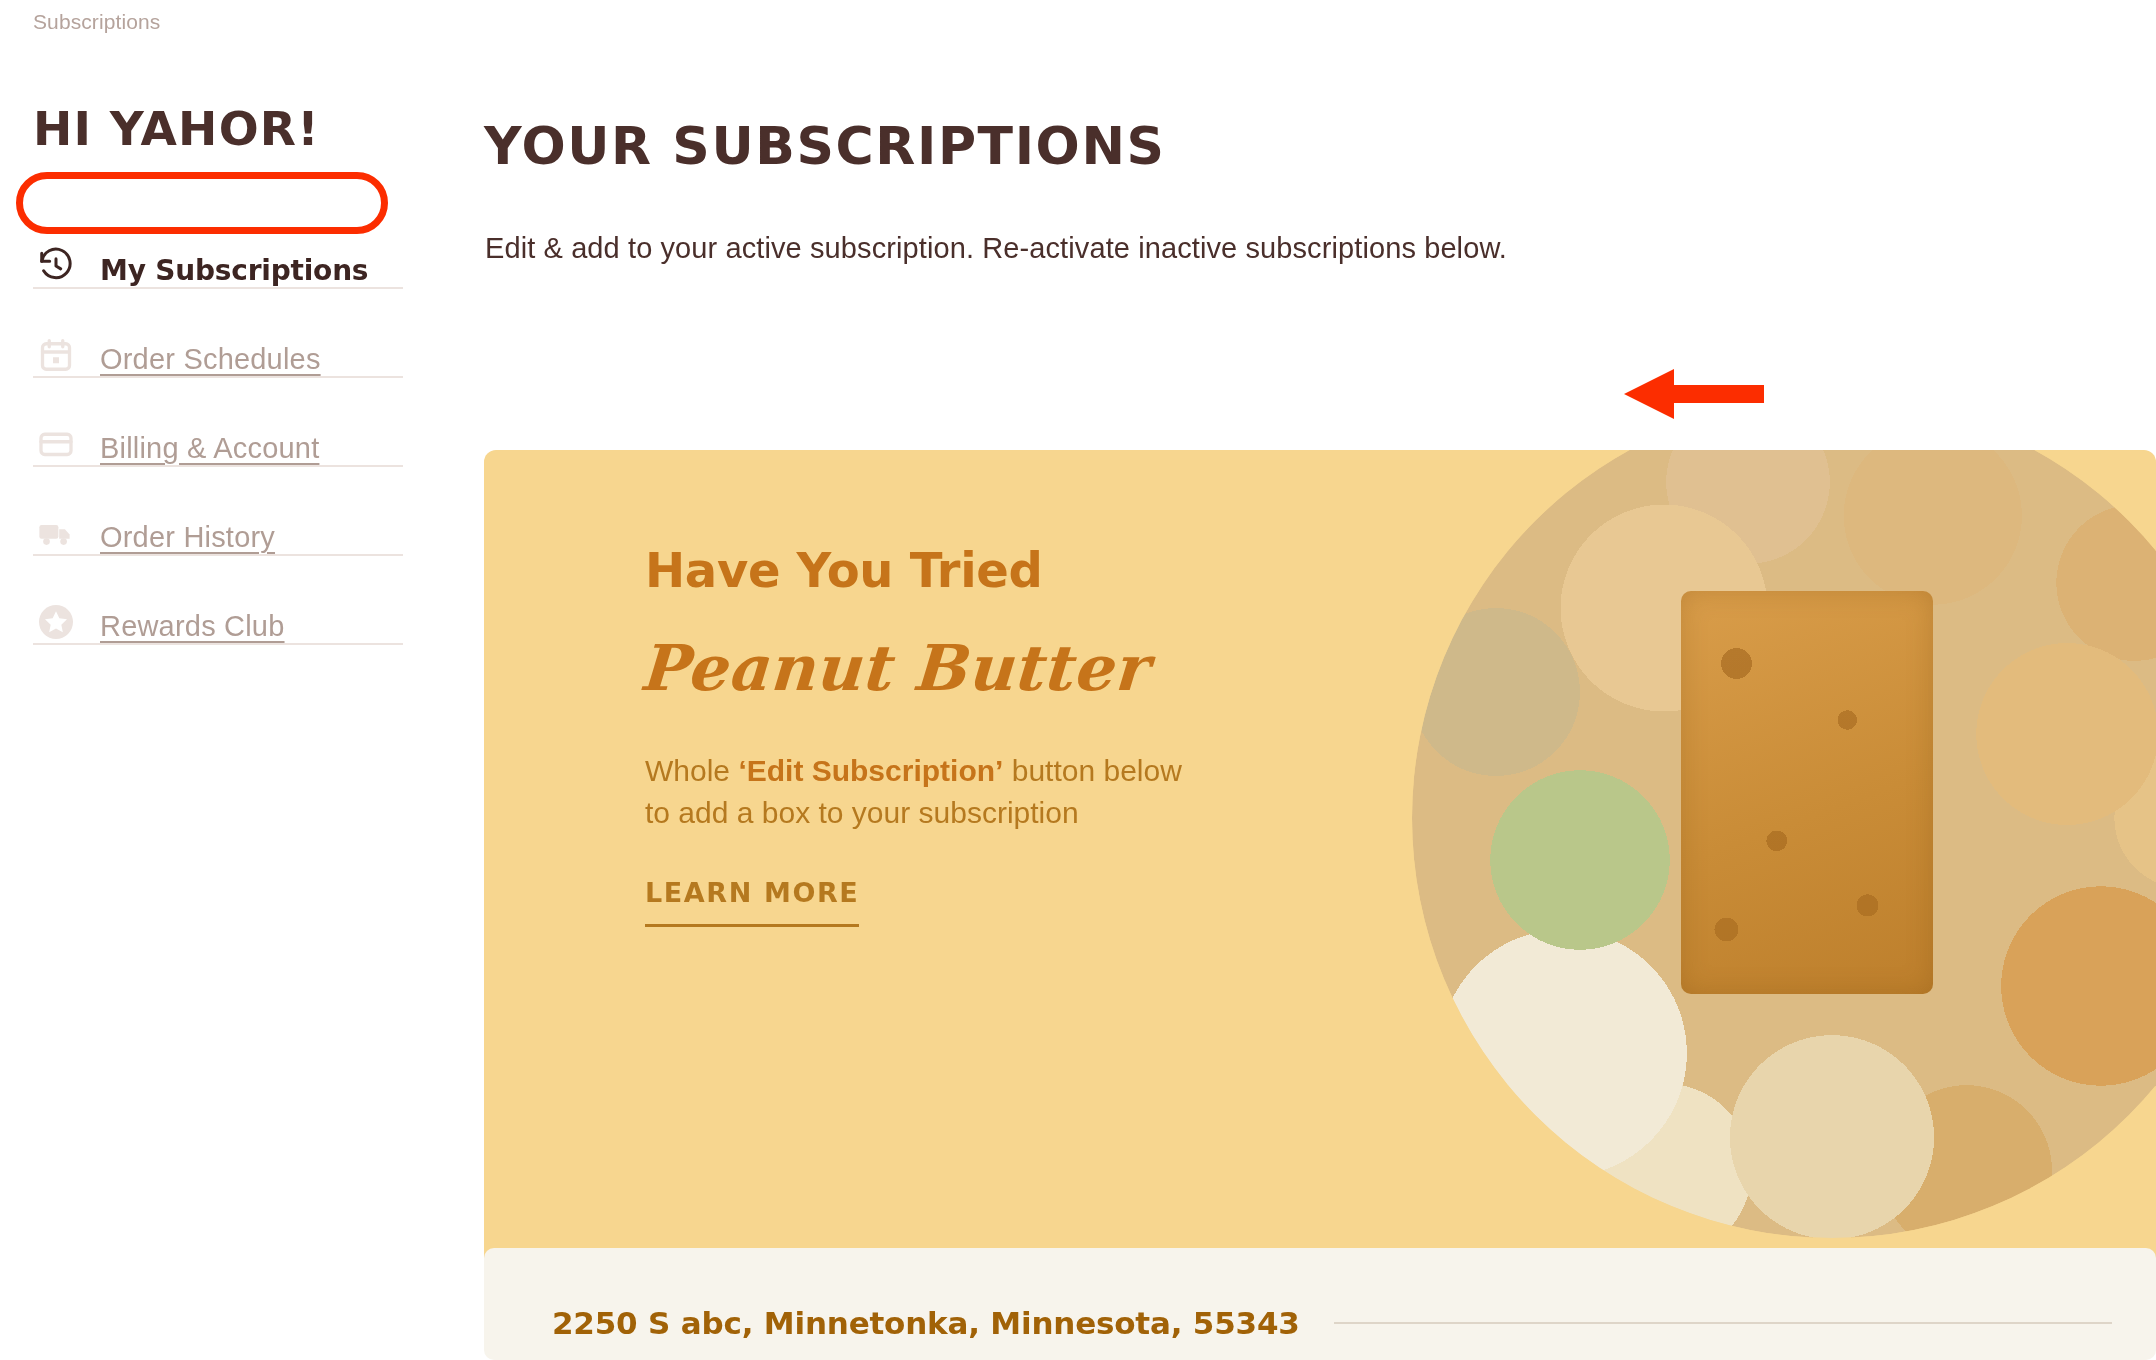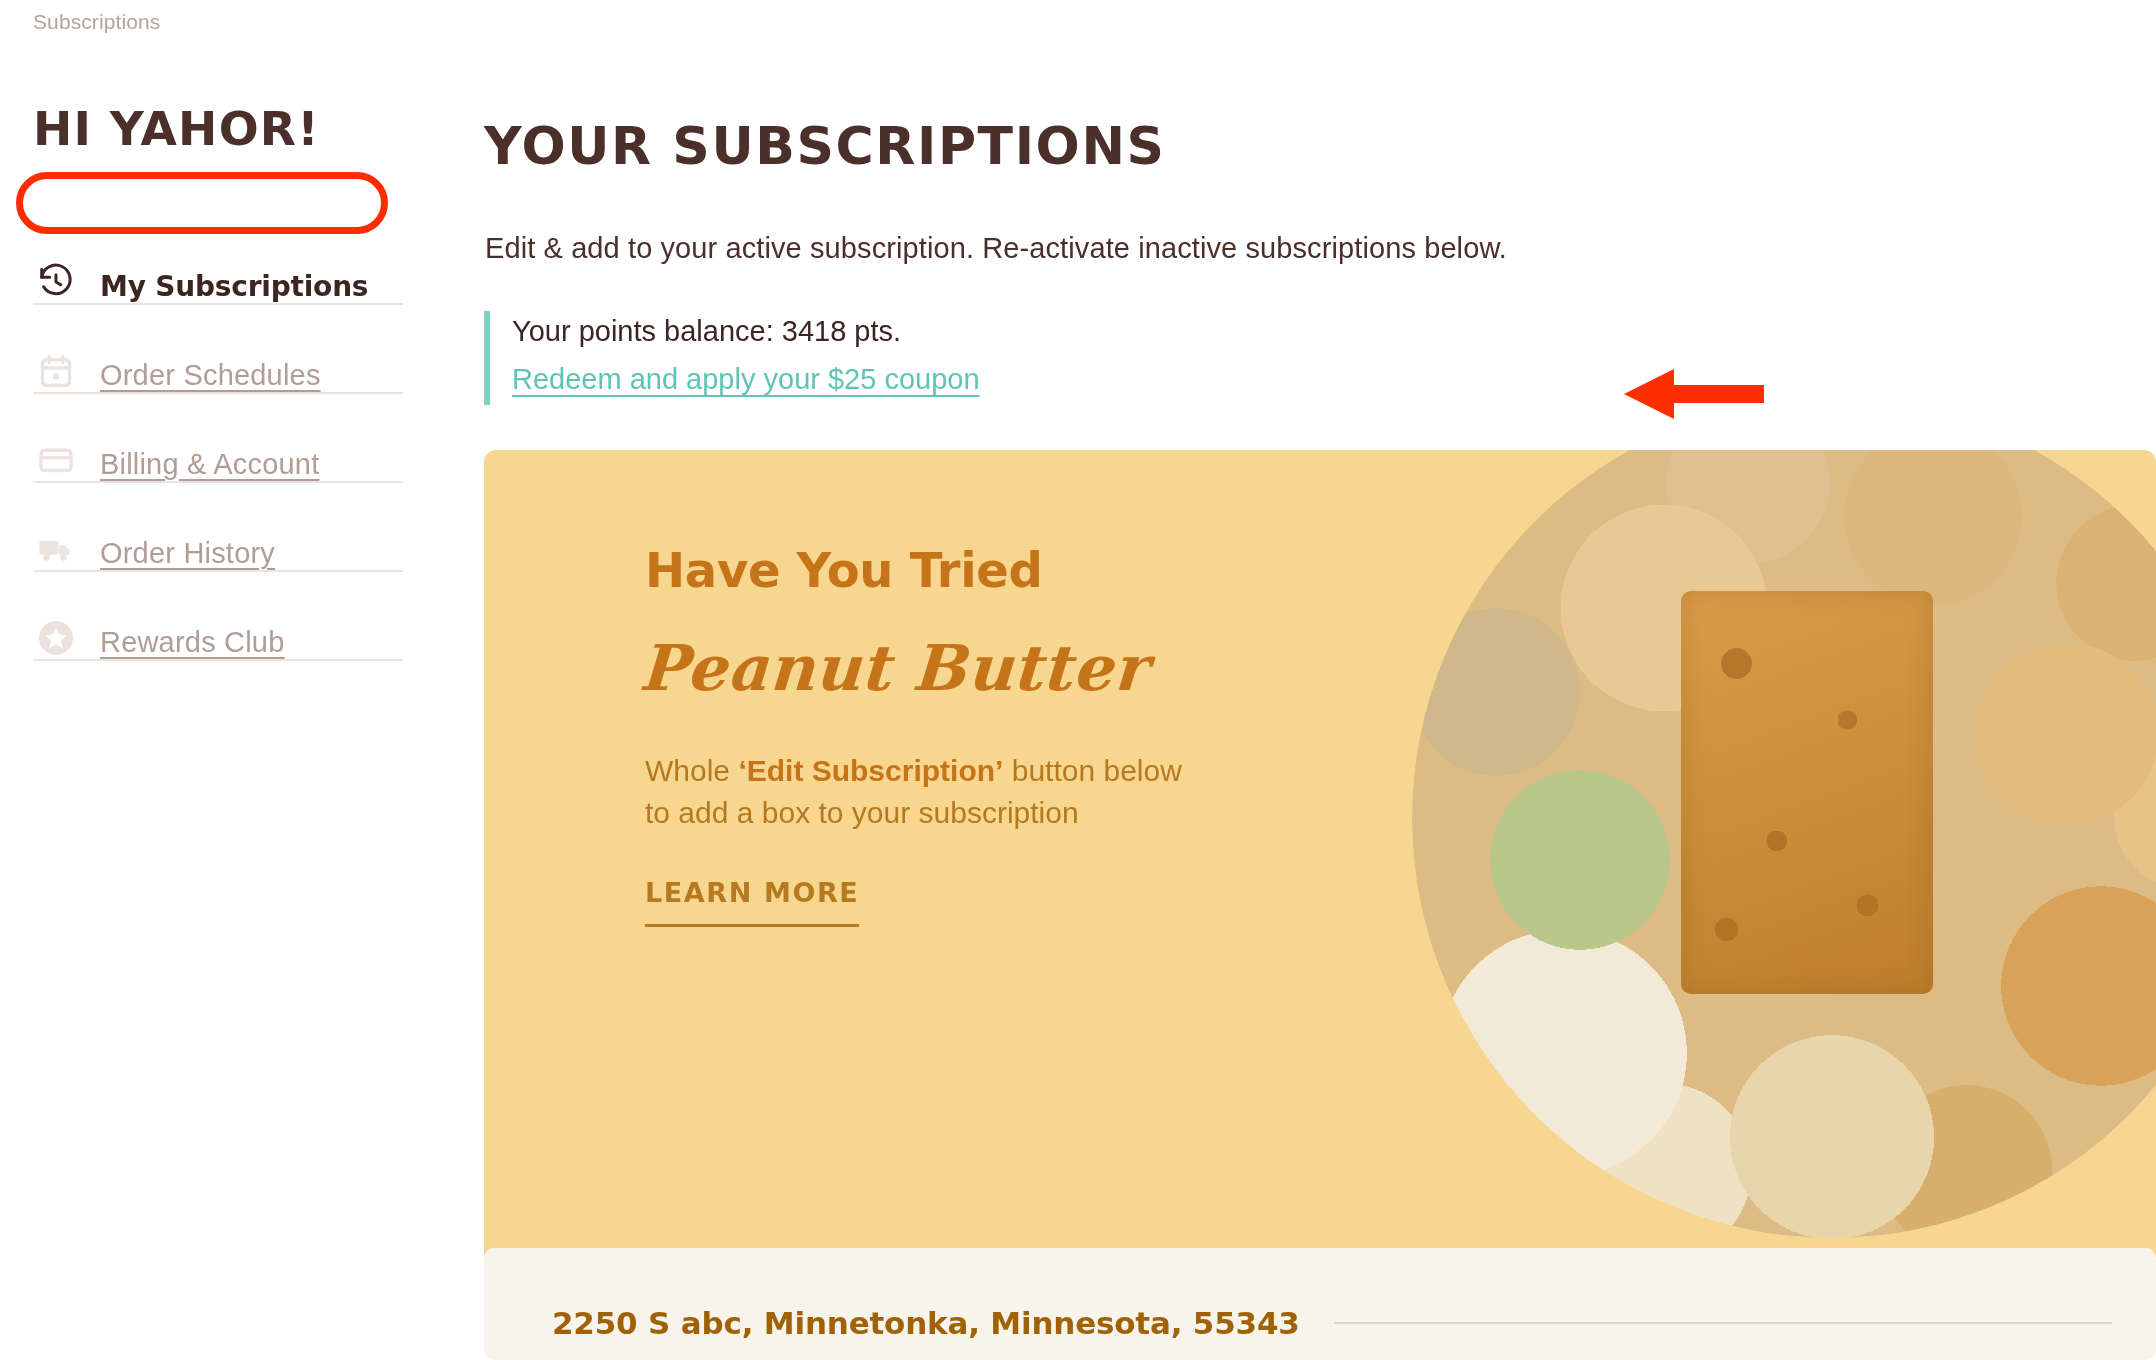--- a/index.html
+++ b/index.html
@@ -38,21 +38,21 @@
     width: 370px;
   }
 
   .greeting {
     font-size: 47px;
     line-height: 1.0;
     font-weight: 700;
     color: #4a2f2b;
     letter-spacing: 1.2px;
     font-family: "DejaVu Sans", sans-serif;
-    margin-bottom: 64px;
+    margin-bottom: 48px;
     white-space: nowrap;
   }
 
   .nav-list { width: 370px; }
 
   .nav-item {
     position: relative;
     display: flex;
     align-items: flex-end;
     height: 89px;
@@ -404,24 +404,20 @@
   </div>
 
   <div class="annot-box"></div>
 
   <div class="main">
 
     <h1 class="page-title">YOUR SUBSCRIPTIONS</h1>
 
     <div class="page-subtitle">Edit &amp; add to your active subscription. Re-activate inactive subscriptions below.</div>
 
-    <div class="points-box">
-      <div class="points-balance">Your points balance: 3418 pts.</div>
-      <a class="coupon-link">Redeem and apply your $25 coupon</a>
-    </div>
 
     <div class="annot-arrow">
       <svg width="140" height="62" viewBox="0 0 140 62">
         <polygon points="0,31 50,6 50,56" fill="#fc2d00"></polygon>
         <rect x="48" y="22" width="92" height="18" fill="#fc2d00"></rect>
       </svg>
     </div>
 
     <div class="promo">
 

